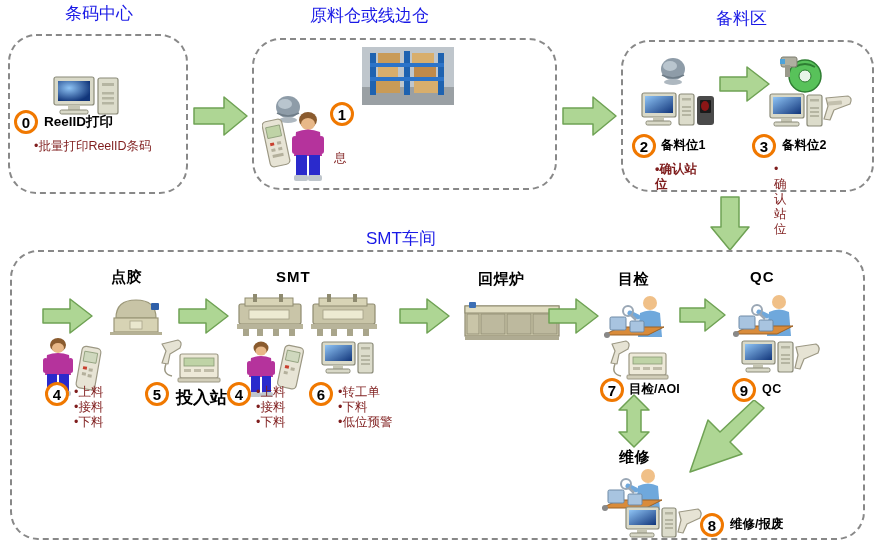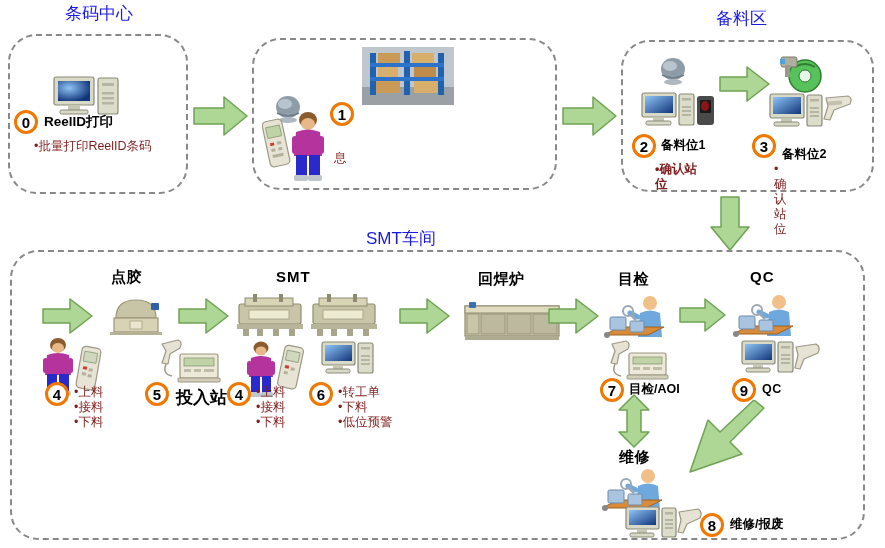--- a/index.html
+++ b/index.html
@@ -113,20 +113,21 @@
   <div class="badge-label" style="left:44px; top:113px; font-size:13.5px;">ReelID打印</div>
   <div class="bullets" style="left:34px; top:139px;">•批量打印ReelID条码</div>
 
   <div class="arrow" style="left:193px; top:95px;">
     <svg width="56" height="42" viewBox="0 0 56 42">
       <polygon points="1,13 31,13 31,2 54,21 31,40 31,29 1,29" fill="#AED694" stroke="#6FA254" stroke-width="1.5" stroke-linejoin="round"></polygon>
     </svg>
   </div>
 
   <div class="zone" style="left:252px; top:38px; width:305px; height:152px;"></div>
+  <div class="zone-title" style="left:305px; top:6px;">原料仓或线边仓</div>
 
   <div class="icon" style="left:362px; top:47px;">
     <svg width="92" height="58" viewBox="0 0 92 58">
       <rect width="92" height="58" fill="#BFC6CC"></rect>
       <rect x="0" y="40" width="92" height="18" fill="#9AA0A4"></rect>
       <rect x="8" y="6" width="6" height="42" fill="#1E62B0"></rect>
       <rect x="42" y="4" width="6" height="44" fill="#1E62B0"></rect>
       <rect x="76" y="6" width="6" height="42" fill="#1E62B0"></rect>
       <rect x="8" y="16" width="74" height="4" fill="#2C74C9"></rect>
       <rect x="8" y="30" width="74" height="4" fill="#2C74C9"></rect>
@@ -253,21 +254,21 @@
       <rect x="42" y="7" width="9" height="2.5" fill="#B5B5A2"></rect>
       <rect x="42" y="15" width="9" height="2" fill="#B5B5A2"></rect>
       <rect x="42" y="19" width="9" height="2" fill="#B5B5A2"></rect>
       <rect x="42" y="23" width="9" height="2" fill="#B5B5A2"></rect>
       <path d="M58 6 L80 4 Q85 6 82 12 L66 18 L62 28 L56 27 L60 14 Z" fill="#E6E3D4" stroke="#9C9884" stroke-width="1.2" stroke-linejoin="round"></path>
       <rect x="60" y="9" width="14" height="4" rx="1" fill="#C3C0AE" transform="rotate(-5 67 11)"></rect>
     </svg>
   </div>
 
   <div class="badge" style="left:752px; top:134px;">3</div>
-  <div class="badge-label" style="left:782px; top:146px;">备料位2</div>
+  <div class="badge-label" style="left:782px; top:137px;">备料位2</div>
   <div class="bullets" style="left:774px; top:162px;">•确认站位</div>
 
   <div class="arrow" style="left:709px; top:196px;">
     <svg width="42" height="56" viewBox="0 0 42 56">
       <polygon points="12,1 30,1 30,31 40,31 21,54 2,31 12,31" fill="#AED694" stroke="#6FA254" stroke-width="1.5" stroke-linejoin="round"></polygon>
     </svg>
   </div>
 
   <div class="zone" style="left:10px; top:250px; width:855px; height:290px;"></div>
   <div class="zone-title" style="left:361px; top:229px;">SMT车间</div>

